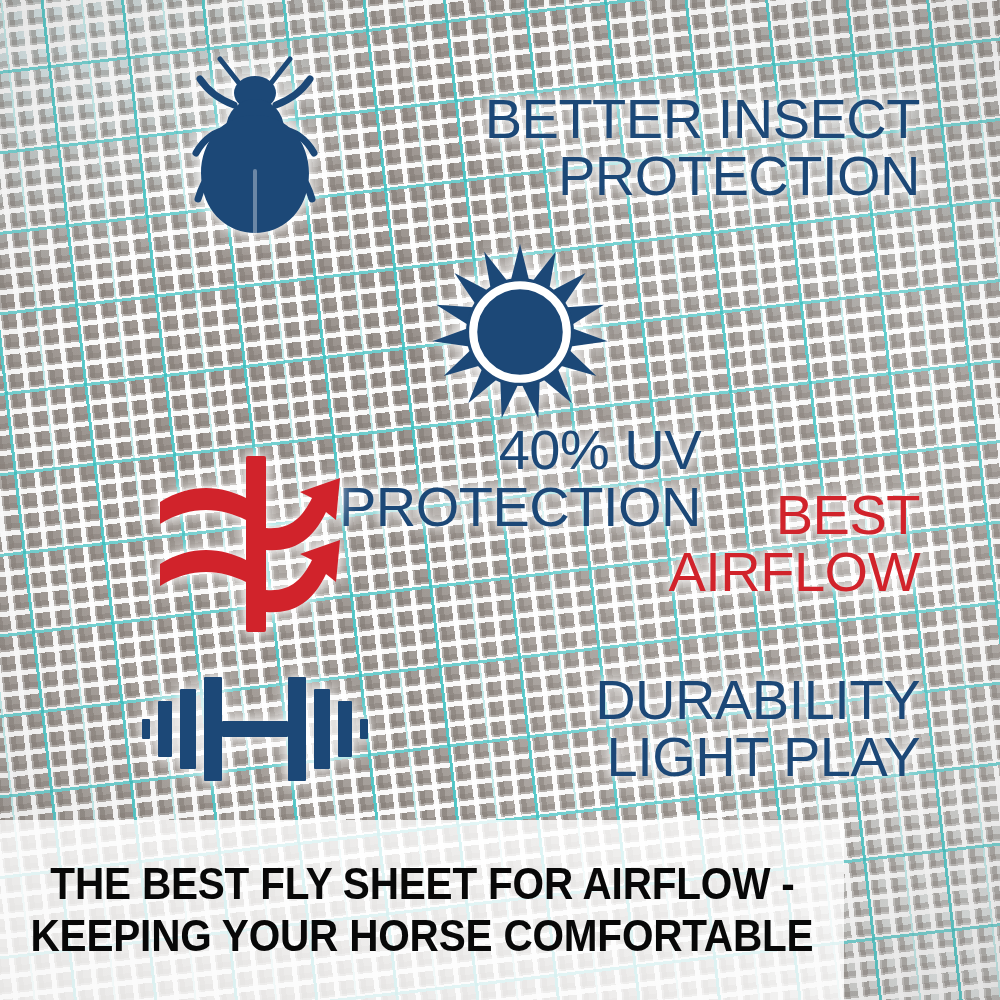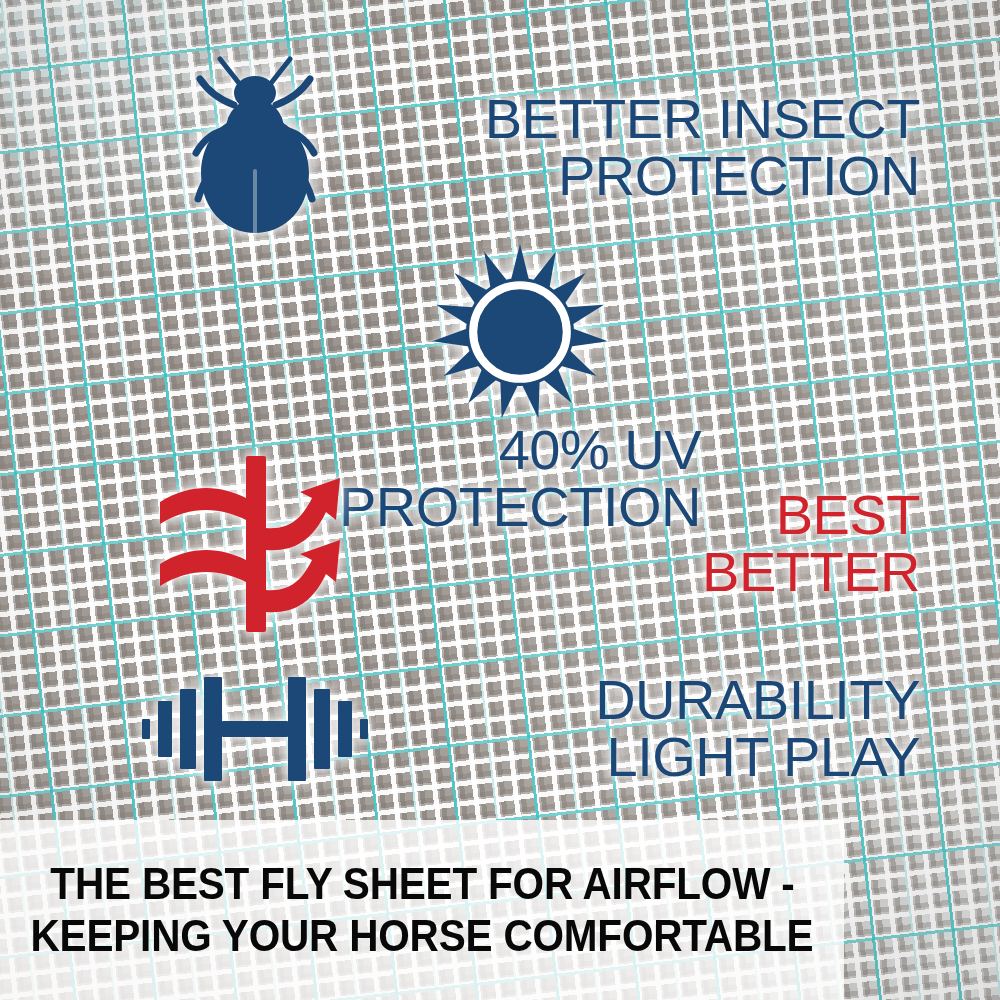--- a/index.html
+++ b/index.html
@@ -263,21 +263,21 @@
                      L 150 100
                      L 190 86
                      L 186 128
                      L 176 120
                      C 162 150, 142 160, 116 158 Z"></path>
           </g>
         </svg>
       </div>
       <div class="label-cell">
         <div class="feat-line red">BEST</div>
-        <div class="feat-line red">BETTER</div>
+        <div class="feat-line red">AIRFLOW</div>
       </div>
     </div>
 
     <div class="feature-row" id="row-3">
       <div class="icon-cell">
         <svg width="230" height="120" viewBox="0 0 230 120" aria-hidden="true">
           <g fill="#1c4877">
 
             <rect x="2" y="50" width="8" height="20" rx="1"></rect>
             <rect x="18" y="32" width="14" height="56" rx="1"></rect>

